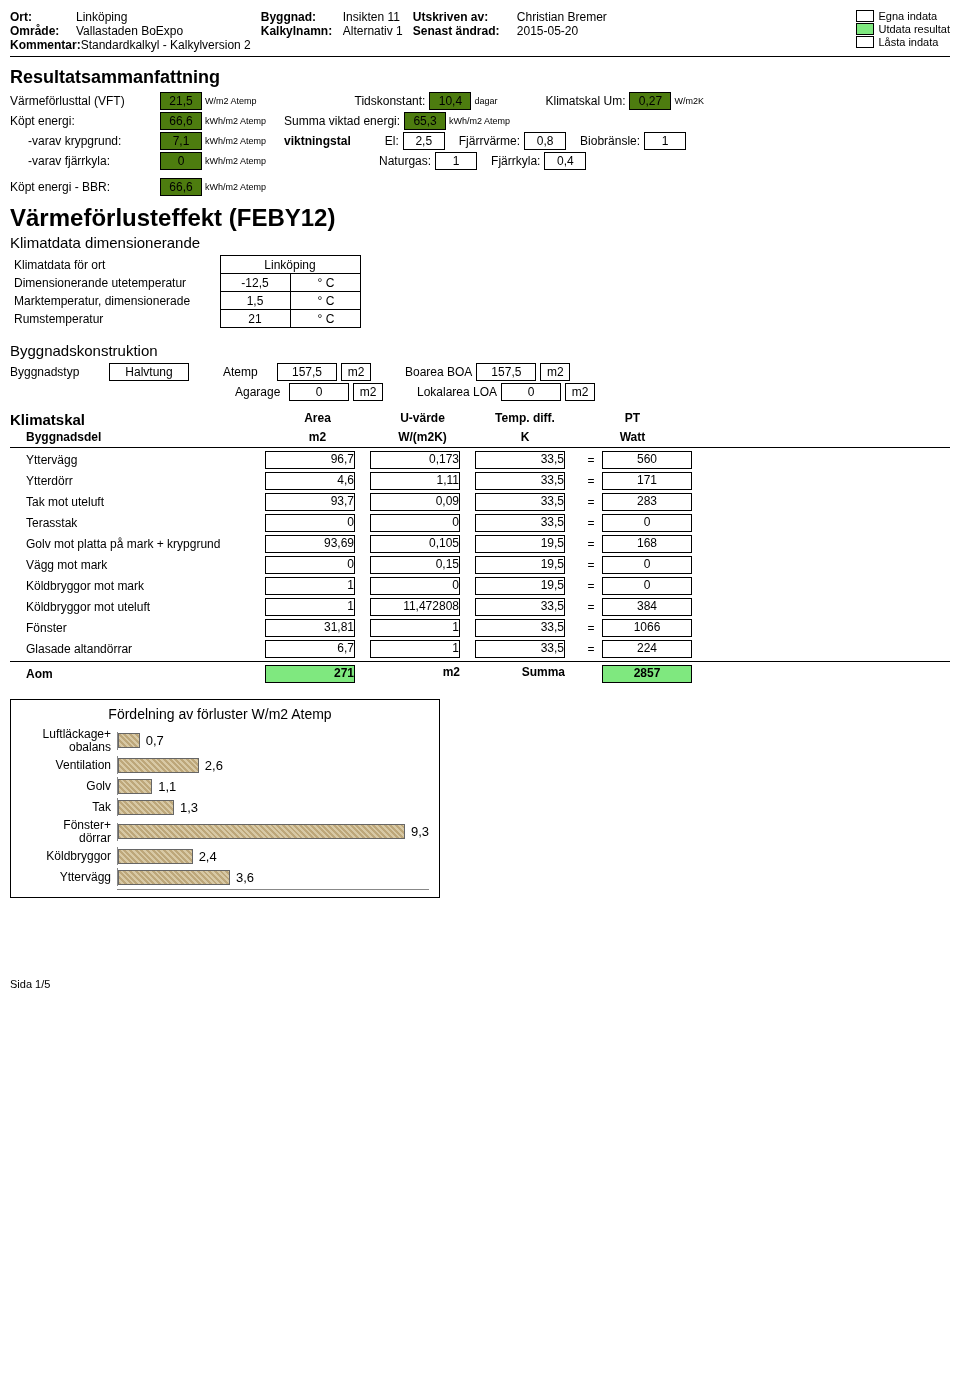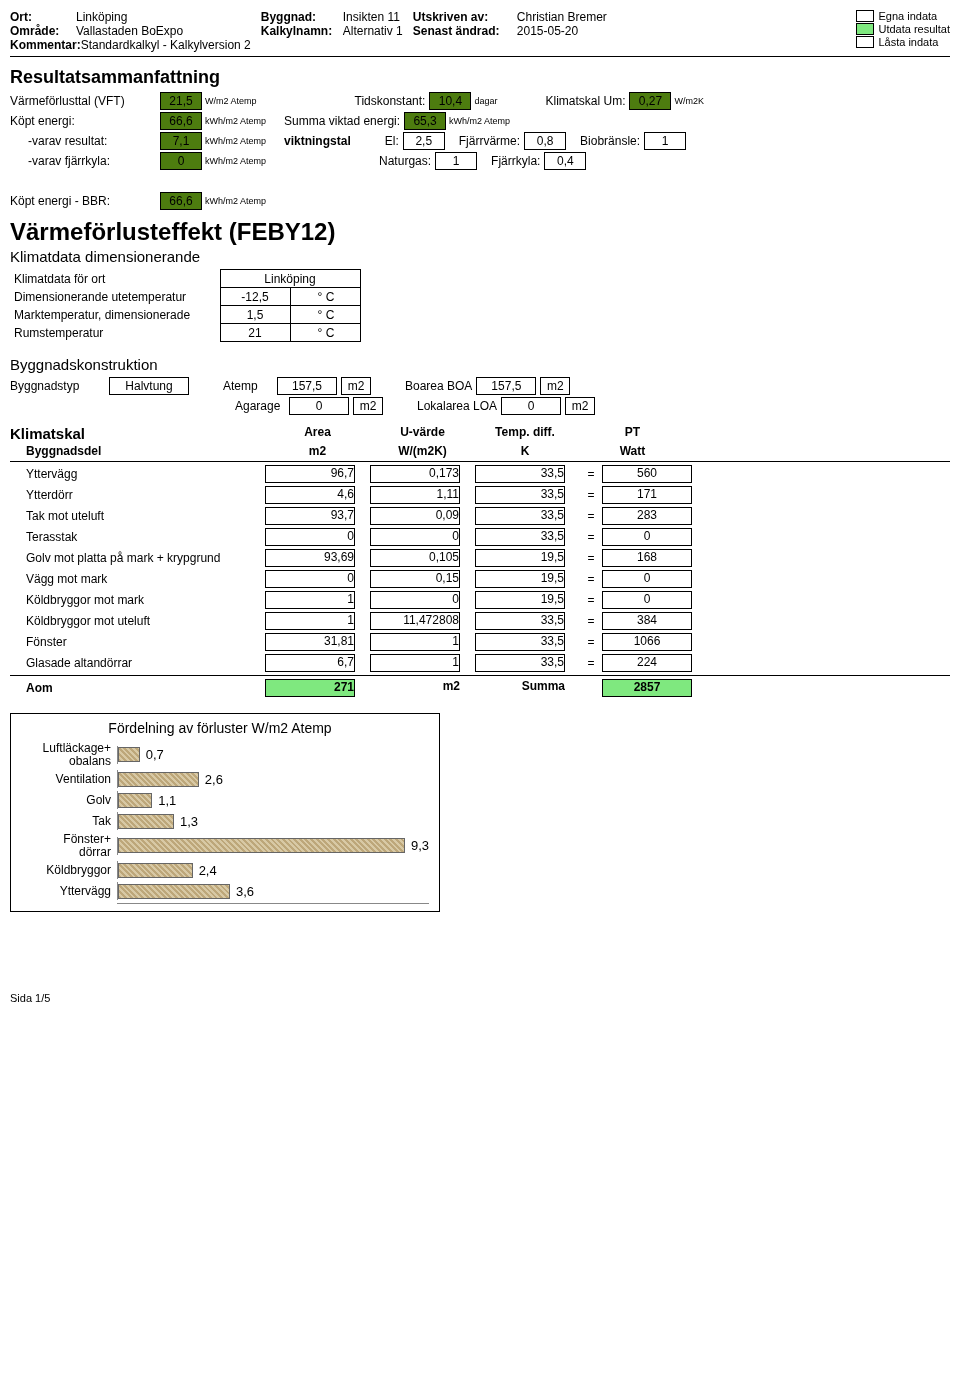--- a/index.html
+++ b/index.html
@@ -218,21 +218,21 @@
   <span class="labtxt" style="min-width:146px">Köpt energi:</span>
   <span class="cell g">66,6</span>
   <span class="smalltxt">kWh/m2 Atemp</span>
   <span style="flex:0 0 10px"></span>
   <span class="labtxt">Summa viktad energi:</span>
   <span class="cell g">65,3</span>
   <span class="smalltxt">kWh/m2 Atemp</span>
 </div>
 
 <div class="line">
-  <span class="labtxt indent" style="min-width:128px">-varav resultat:</span>
+  <span class="labtxt indent" style="min-width:128px">-varav krypgrund:</span>
   <span class="cell g">7,1</span>
   <span class="smalltxt">kWh/m2 Atemp</span>
   <span style="flex:0 0 10px"></span>
   <span class="labtxt" style="font-weight:bold">viktningstal</span>
   <span style="flex:0 0 30px"></span>
   <span class="labtxt">El:</span>
   <span class="cell w">2,5</span>
   <span style="flex:0 0 14px"></span>
   <span class="labtxt">Fjärrvärme:</span>
   <span class="cell w">0,8</span>
@@ -246,21 +246,21 @@
   <span class="cell g">0</span>
   <span class="smalltxt">kWh/m2 Atemp</span>
   <span style="flex:0 0 105px"></span>
   <span class="labtxt">Naturgas:</span>
   <span class="cell w">1</span>
   <span style="flex:0 0 14px"></span>
   <span class="labtxt">Fjärrkyla:</span>
   <span class="cell w">0,4</span>
 </div>
 
-<div class="line" style="margin-top:22px">
+<div class="line" style="margin-top:8px">
   <span class="labtxt" style="min-width:146px">Köpt energi - BBR:</span>
   <span class="cell g">66,6</span>
   <span class="smalltxt">kWh/m2 Atemp</span>
 </div>
 
 <h1 class="big">Värmeförlusteffekt (FEBY12)</h1>
 <div class="sub">Klimatdata dimensionerande</div>
 
 <table class="ktbl">
   <tbody>

